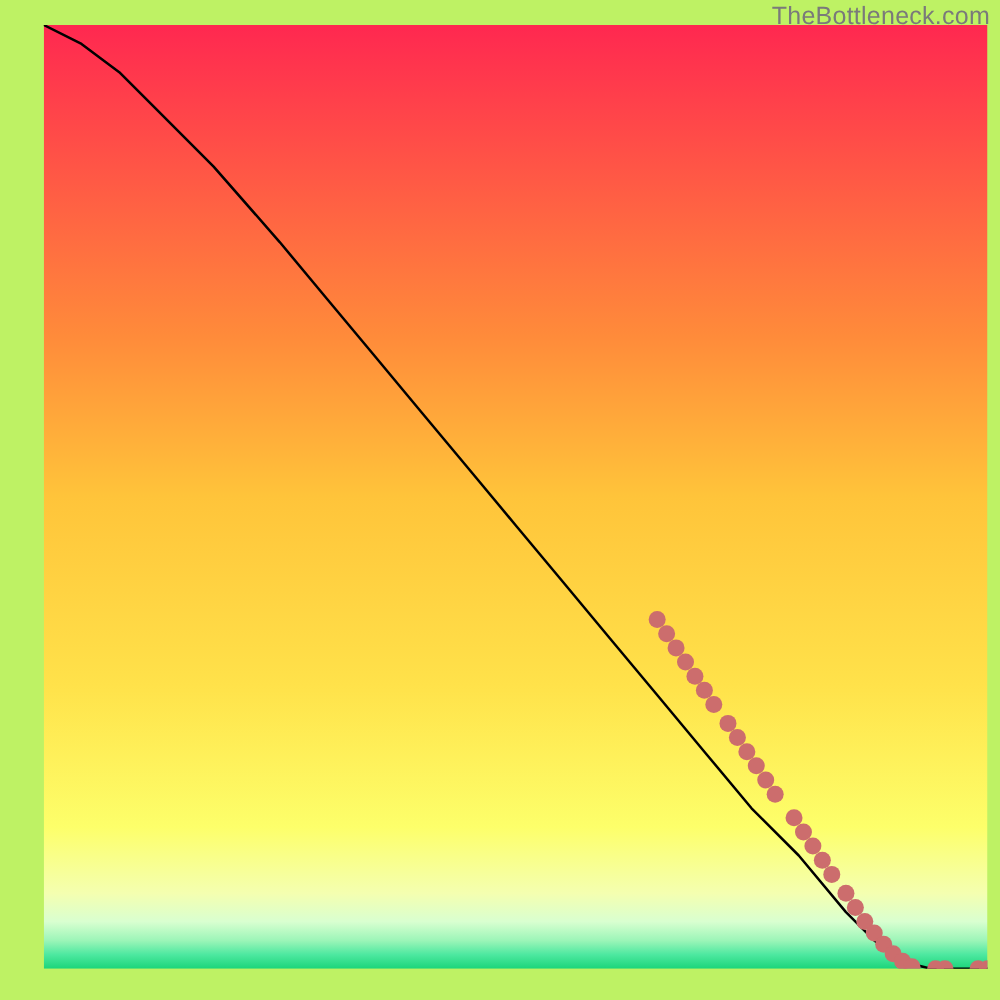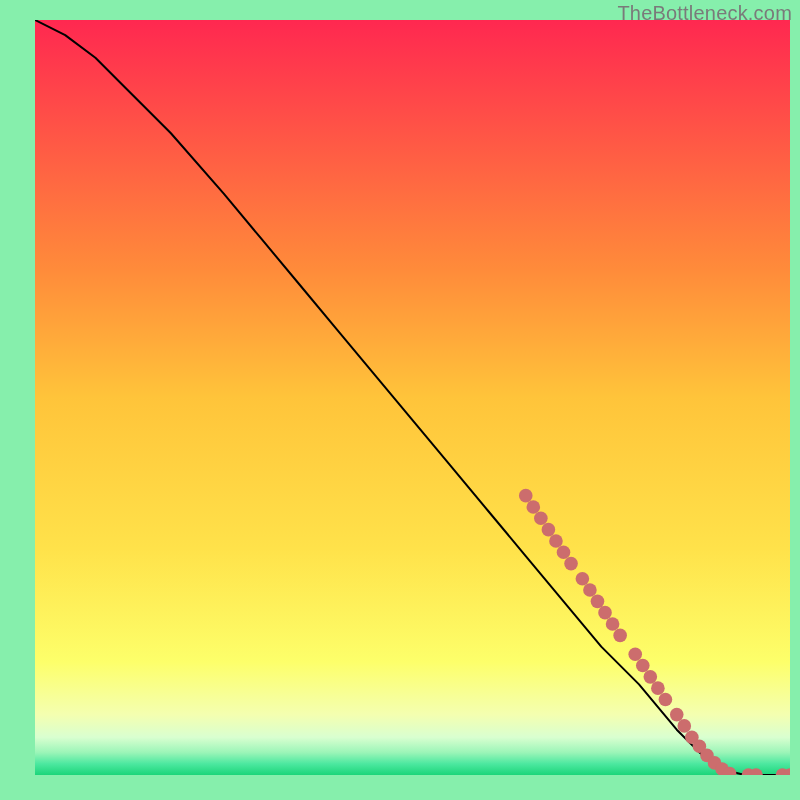--- a/index.html
+++ b/index.html
@@ -8,21 +8,21 @@
     width: 800px;
     height: 800px;
     background: #000;
     overflow: hidden;
     font-family: Arial, Helvetica, sans-serif;
   }
   .outer {
     position: relative;
     width: 800px;
     height: 800px;
-    background: #86efac;
+    background: #bef264;
   }
   .watermark {
     position: absolute;
     top: 2px;
     right: 8px;
     color: #7a7a7a;
     font-size: 20px;
     font-weight: 500;
     letter-spacing: 0.2px;
     z-index: 10;

